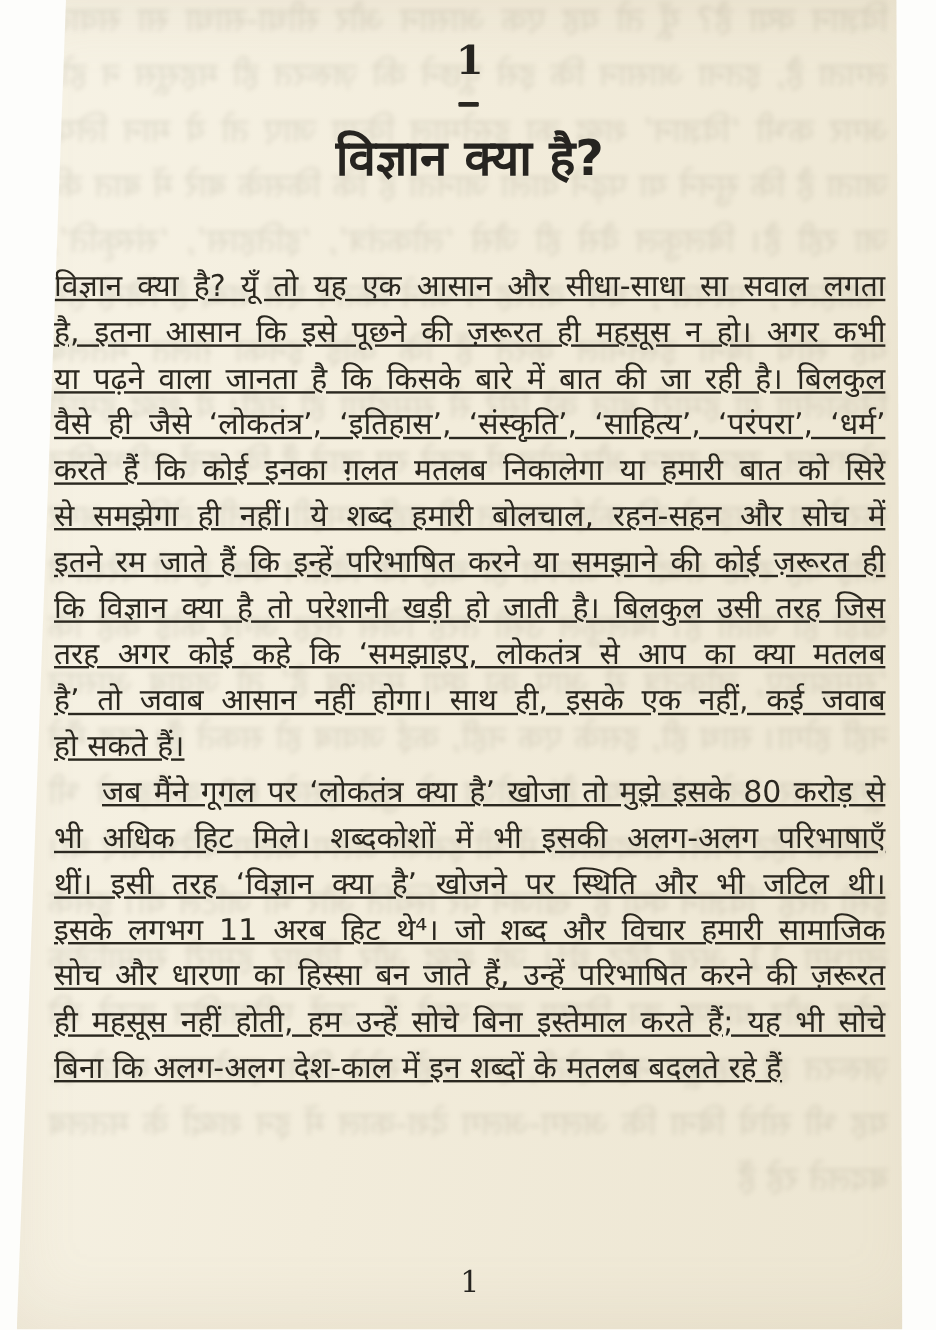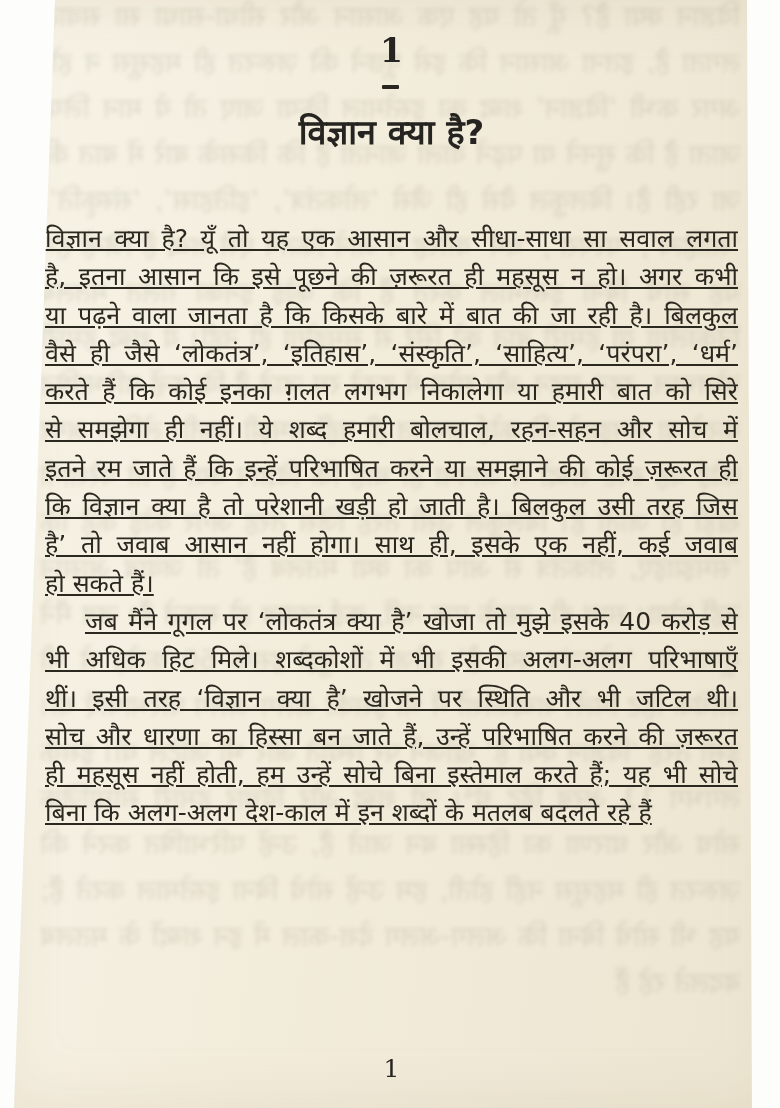--- a/index.html
+++ b/index.html
@@ -34,21 +34,21 @@
     font-weight:700;font-size:33px;line-height:34px;
     color:#262420;
   }
   .chapter-divider{
     position:absolute;top:85px;left:382px;
     width:17px;height:4px;background:#2a2721;border-radius:1px;
   }
   .chapter-title{
     position:absolute;top:110px;left:45px;width:693px;
     text-align:center;
-    font-weight:700;font-size:34px;line-height:44px;
+    font-weight:700;font-size:41px;line-height:44px;
     color:#262420;
   }
   .body-text{
     position:absolute;top:220px;left:45px;width:693px;
     font-size:25px;
     color:#2b2820;
     overflow:hidden;
     text-decoration:underline;
   }
   .line{
@@ -82,31 +82,33 @@
   <div class="chapter-divider"></div>
 
   <div class="chapter-title">विज्ञान क्या है?</div>
 
   <div class="body-text">
     <div class="para">
         <div class="line">विज्ञान क्या है? यूँ तो यह एक आसान और सीधा-साधा सा सवाल लगता</div>
         <div class="line">है, इतना आसान कि इसे पूछने की ज़रूरत ही महसूस न हो। अगर कभी</div>
         <div class="line">या पढ़ने वाला जानता है कि किसके बारे में बात की जा रही है। बिलकुल</div>
         <div class="line">वैसे ही जैसे ‘लोकतंत्र’, ‘इतिहास’, ‘संस्कृति’, ‘साहित्य’, ‘परंपरा’, ‘धर्म’</div>
-        <div class="line">करते हैं कि कोई इनका ग़लत लगभग निकालेगा या हमारी बात को सिरे</div>
+        <div class="line">करते हैं कि कोई इनका ग़लत मतलब निकालेगा या हमारी बात को सिरे</div>
         <div class="line">से समझेगा ही नहीं। ये शब्द हमारी बोलचाल, रहन-सहन और सोच में</div>
         <div class="line">इतने रम जाते हैं कि इन्हें परिभाषित करने या समझाने की कोई ज़रूरत ही</div>
         <div class="line">कि विज्ञान क्या है तो परेशानी खड़ी हो जाती है। बिलकुल उसी तरह जिस</div>
+        <div class="line">तरह अगर कोई कहे कि ‘समझाइए, लोकतंत्र से आप का क्या मतलब</div>
         <div class="line">है’ तो जवाब आसान नहीं होगा। साथ ही, इसके एक नहीं, कई जवाब</div>
         <div class="line">हो सकते हैं।</div>
       </div>
     <div class="para indented">
-        <div class="line">जब मैंने गूगल पर ‘लोकतंत्र क्या है’ खोजा तो मुझे इसके 40 करोड़ से</div>
+        <div class="line">जब मैंने गूगल पर ‘लोकतंत्र क्या है’ खोजा तो मुझे इसके 80 करोड़ से</div>
         <div class="line">भी अधिक हिट मिले। शब्दकोशों में भी इसकी अलग-अलग परिभाषाएँ</div>
         <div class="line">थीं। इसी तरह ‘विज्ञान क्या है’ खोजने पर स्थिति और भी जटिल थी।</div>
+        <div class="line">इसके लगभग 11 अरब हिट थे⁴। जो शब्द और विचार हमारी सामाजिक</div>
         <div class="line">सोच और धारणा का हिस्सा बन जाते हैं, उन्हें परिभाषित करने की ज़रूरत</div>
         <div class="line">ही महसूस नहीं होती, हम उन्हें सोचे बिना इस्तेमाल करते हैं; यह भी सोचे</div>
         <div class="line">बिना कि अलग-अलग देश-काल में इन शब्दों के मतलब बदलते रहे हैं</div>
       </div>
   </div>
 
   <div class="page-number">1</div>
 
 </div>
 

